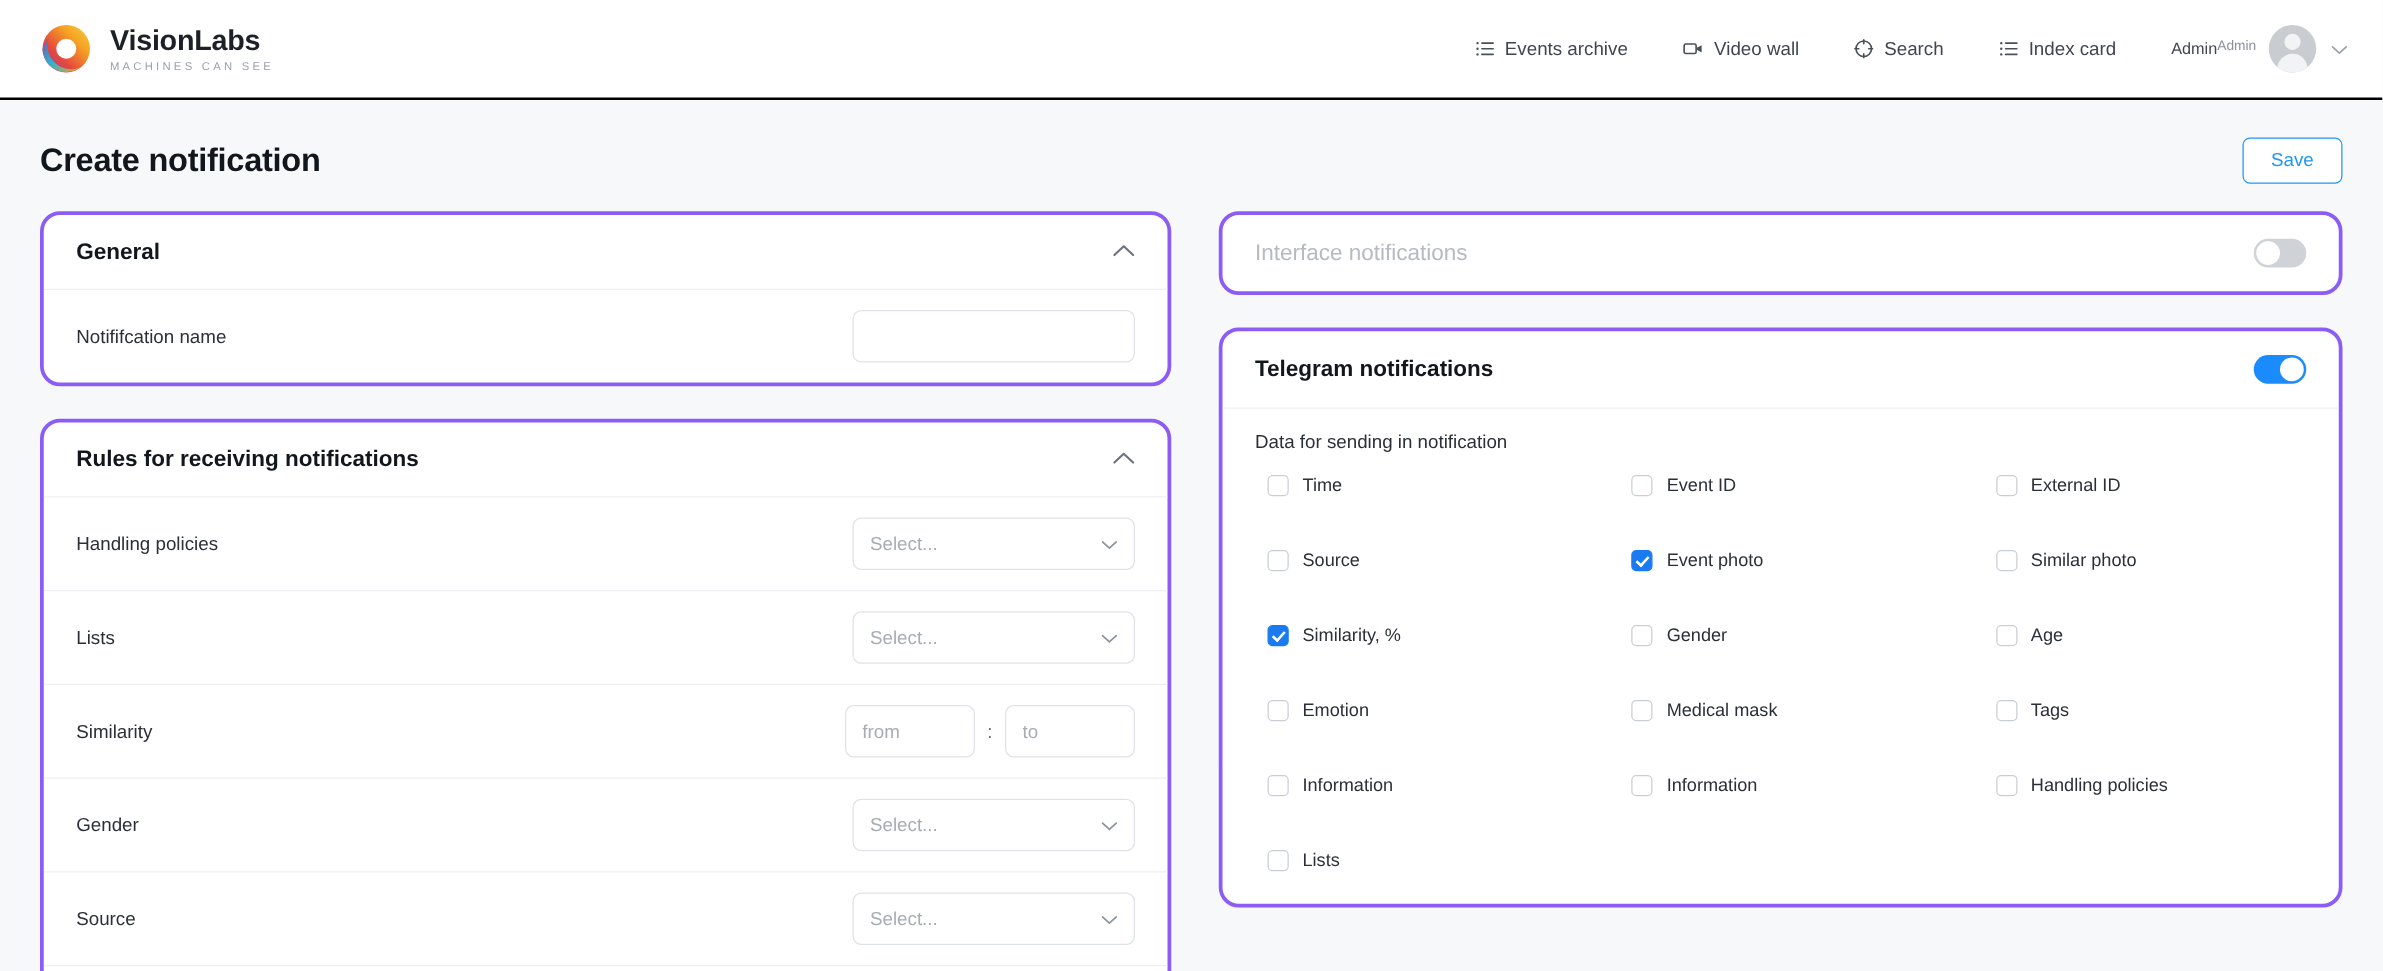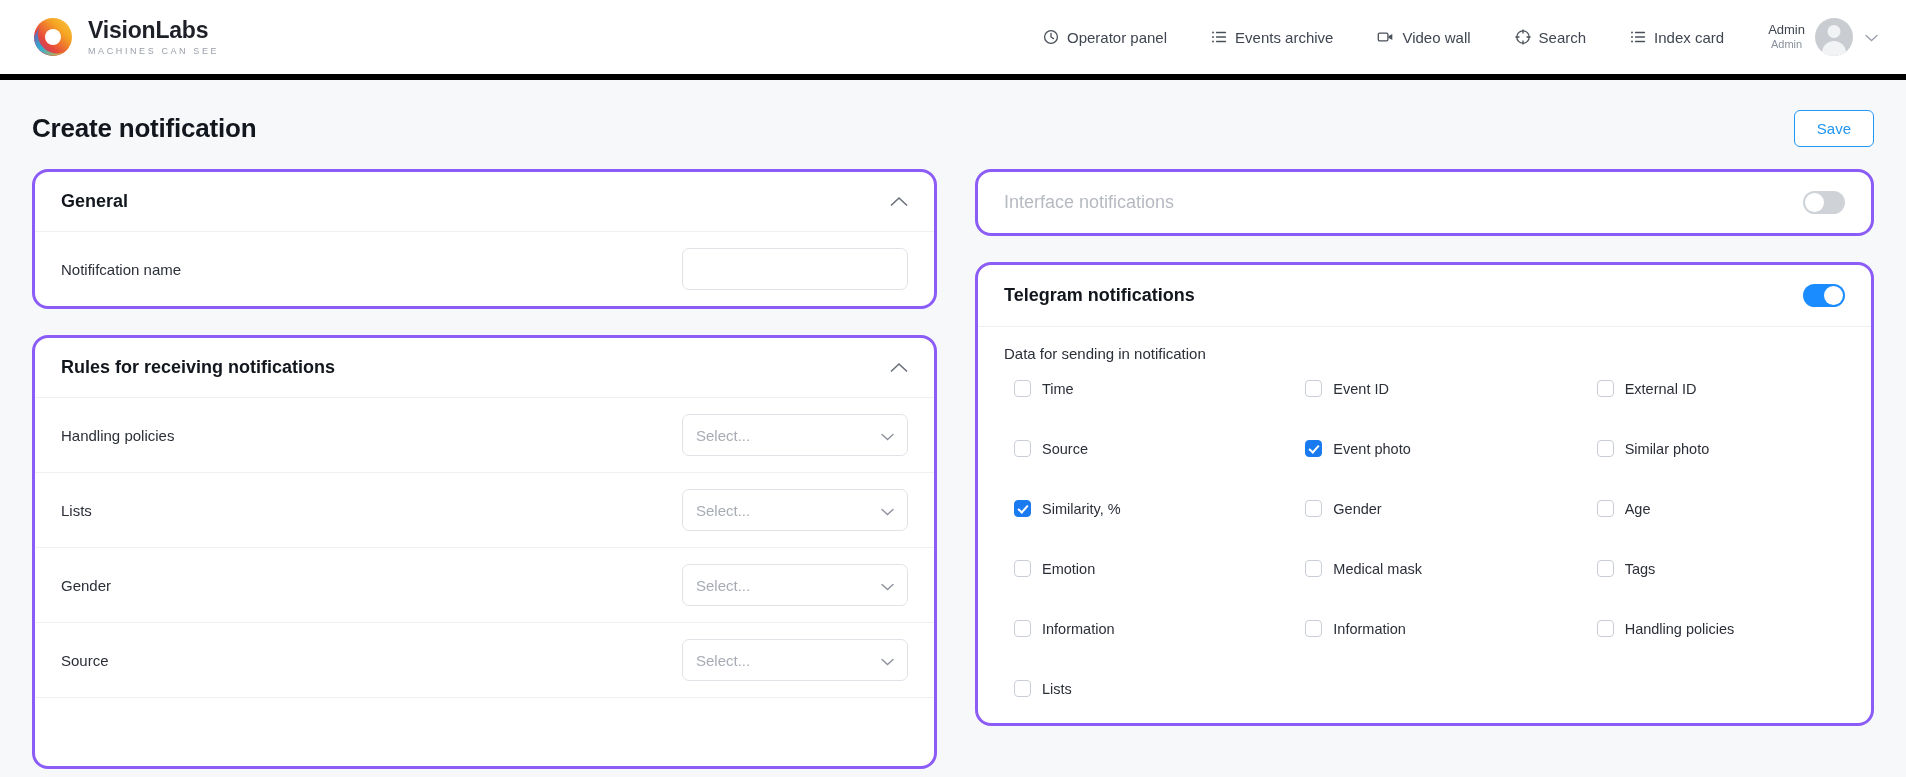--- a/index.html
+++ b/index.html
@@ -12,21 +12,21 @@
     color: #2b2f38;
   }
 
   
   .topbar {
     height: 80px;
     background: #ffffff;
     display: flex;
     align-items: center;
     padding: 0 28px 0 32px;
-    border-bottom: 6px solid #000000;
+    border-bottom: 2px solid #000000;
     position: relative;
   }
   .brand { display: flex; align-items: center; gap: 14px; }
   .brand-mark { width: 42px; height: 42px; flex: 0 0 42px; }
   .brand-text { display: flex; flex-direction: column; justify-content: center; }
   .brand-name {
     font-size: 23px; font-weight: bold; letter-spacing: -0.2px; color: #1d2027; line-height: 1.05;
   }
   .brand-tag {
     font-size: 9px; letter-spacing: 2.6px; color: #9aa0aa; margin-top: 3px; font-weight: normal;
@@ -36,21 +36,21 @@
   .nav-item {
     display: flex; align-items: center; gap: 8px;
     font-size: 15px; color: #3f4651;
     padding: 0 22px; height: 44px; cursor: pointer; white-space: nowrap;
   }
   .nav-item svg { display: block; }
 
   .user-block {
     display: flex; align-items: center; gap: 10px; margin-left: 22px; cursor: pointer;
   }
-  .user-names { display: flex; flex-direction: column; align-items: center; line-height: 1.25; }
+  .user-names { display: flex; flex-direction: row; align-items: flex-start; line-height: 1.25; }
   .user-name-1 { font-size: 13px; color: #3f4651; }
   .user-name-2 { font-size: 11px; color: #8a919c; }
   .avatar {
     width: 38px; height: 38px; border-radius: 50%; background: #c9ccd1;
     position: relative; overflow: hidden; flex: 0 0 38px;
   }
   .avatar::before {
     content: ""; position: absolute; left: 50%; top: 7px; transform: translateX(-50%);
     width: 13px; height: 13px; border-radius: 50%; background: #f2f3f5;
   }
@@ -185,29 +185,20 @@
       </svg>
     </span>
     <span class="brand-text">
       <span class="brand-name">VisionLabs</span>
       <span class="brand-tag">MACHINES CAN SEE</span>
     </span>
   </div>
 
   <div class="nav">
 
-    <div class="nav-item">
-      <span>
-        <svg width="16" height="16" viewBox="0 0 16 16" fill="none" stroke="#4a5059" stroke-width="1.3">
-          <circle cx="8" cy="8" r="6.4"></circle>
-            <path d="M8 4.4V8l2.5 1.6" stroke-linecap="round"></path>
-        </svg>
-      </span>
-      <span>Operator panel</span>
-    </div>
 
     <div class="nav-item">
       <span>
         <svg width="16" height="16" viewBox="0 0 16 16" stroke="#4a5059" stroke-width="1.3" stroke-linecap="round">
           <path d="M5.5 3.5h9M5.5 8h9M5.5 12.5h9"></path>
           <path d="M2 3.5h.01M2 8h.01M2 12.5h.01" stroke-width="1.9"></path>
         </svg>
       </span>
       <span>Events archive</span>
     </div>
@@ -314,20 +305,28 @@
             <span>Select...</span>
             <span class="sel-chev">
               <svg width="13" height="8" viewBox="0 0 13 8" fill="none" stroke="#8d939c" stroke-width="1.4">
                 <path d="M1 1.5L6.5 6.5 12 1.5" stroke-linecap="round"></path>
               </svg>
             </span>
           </span>
         </span>
       </div>
 
+      <div class="row">
+        <span class="row-label">Similarity</span>
+        <span class="row-ctrl">
+          <input class="num-input" type="text" placeholder="from" style="">
+          <span class="colon">:</span>
+          <input class="num-input" type="text" placeholder="to" style="">
+        </span>
+      </div>
 
       <div class="row">
         <span class="row-label">Gender</span>
         <span class="row-ctrl">
           <span class="sel">
             <span>Select...</span>
             <span class="sel-chev">
               <svg width="13" height="8" viewBox="0 0 13 8" fill="none" stroke="#8d939c" stroke-width="1.4">
                 <path d="M1 1.5L6.5 6.5 12 1.5" stroke-linecap="round"></path>
               </svg>

